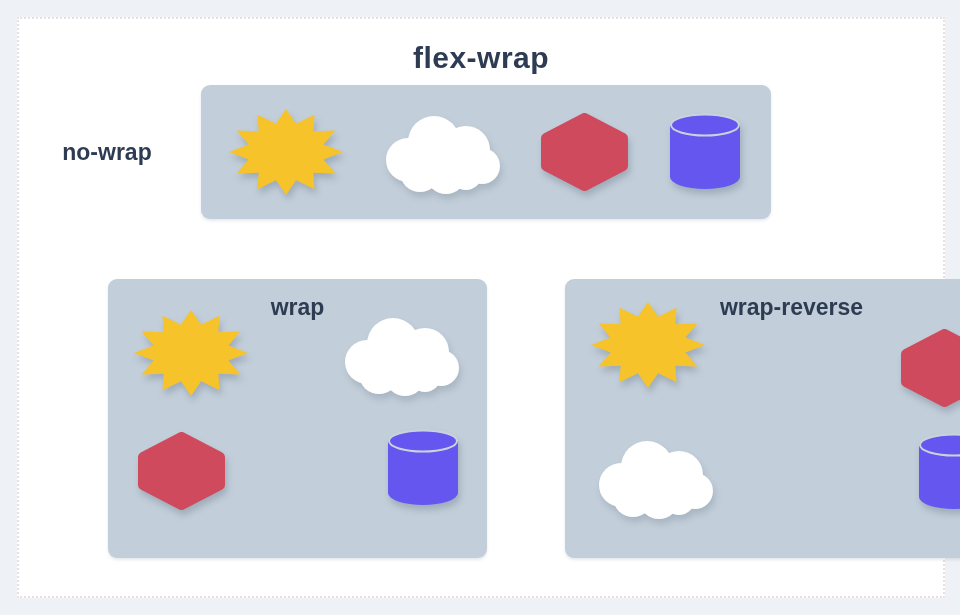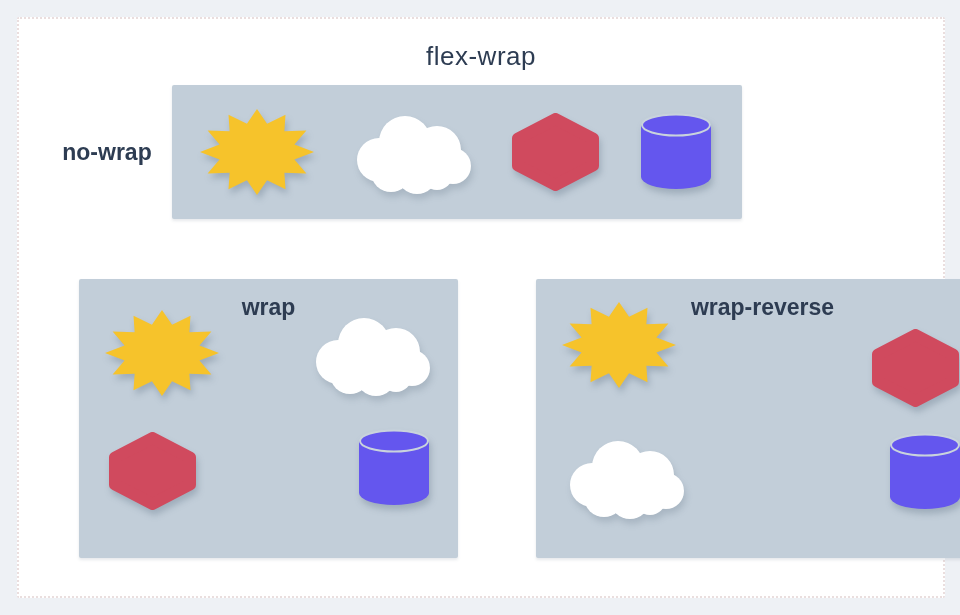--- a/index.html
+++ b/index.html
@@ -15,42 +15,43 @@
     width: 928px; height: 581px;
     background: var(--c-card_bg, #ffffff);
     border: 2px dotted #eadede;
     border-radius: 2px;
   }
   .title {
     position: absolute;
     top: 22px; left: 0;
     width: 100%;
     text-align: center;
-    font-size: 26px;
-    font-weight: 400;
+    font-size: 30px;
+    font-weight: 700;
     color: var(--c-label_text, #2d3c52);
     letter-spacing: 0.5px;
   }
   .side-label {
     position: absolute;
     left: 22px; top: 66px;
     width: 132px; height: 134px;
     display: flex;
     align-items: center;
     justify-content: center;
     font-size: 23px;
     font-weight: 700;
     color: var(--c-label_text, #2d3c52);
     text-align: right;
   }
   .container {
     position: absolute;
     background: var(--c-container_bg, #c2ced9);
-    border-radius: 2px;
+    border-radius: 9px;
     box-shadow: 0 2px 3px rgba(120,135,150,0.18);
+    margin-left: 29px;
   }
   #ex-no-wrap {
     left: 153px; top: 66px;
     width: 570px; height: 134px;
     display: flex;
     align-items: center;
     justify-content: space-around;
     padding: 0 10px;
   }
   #ex-wrap {

